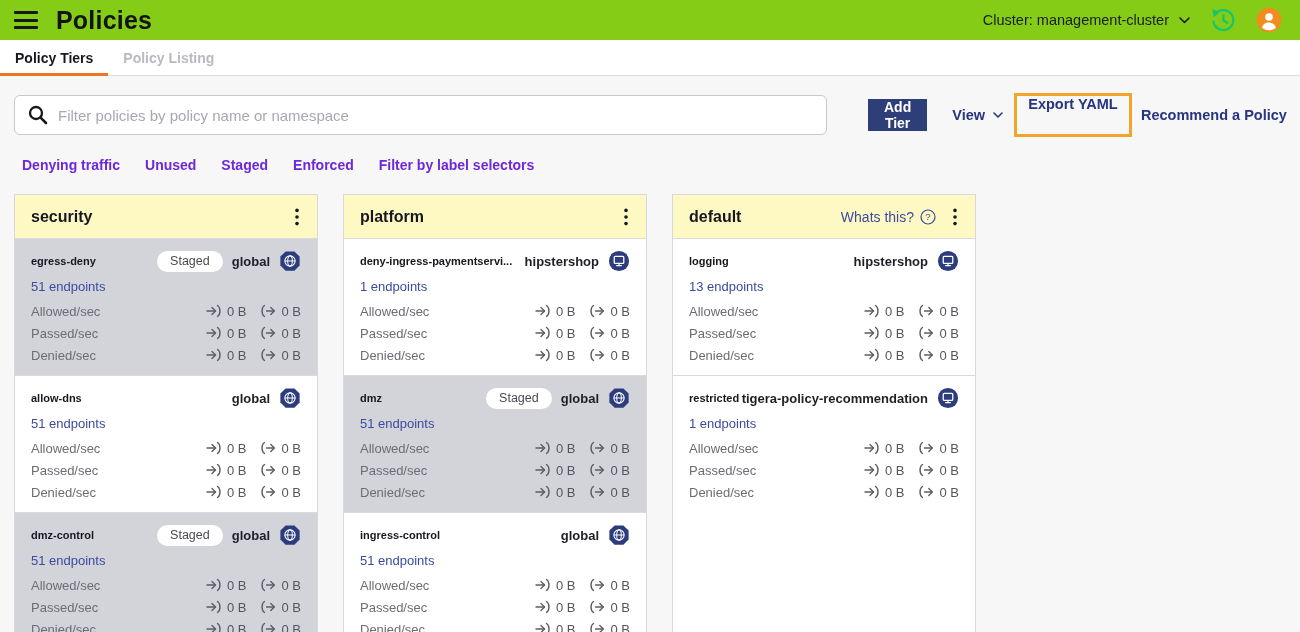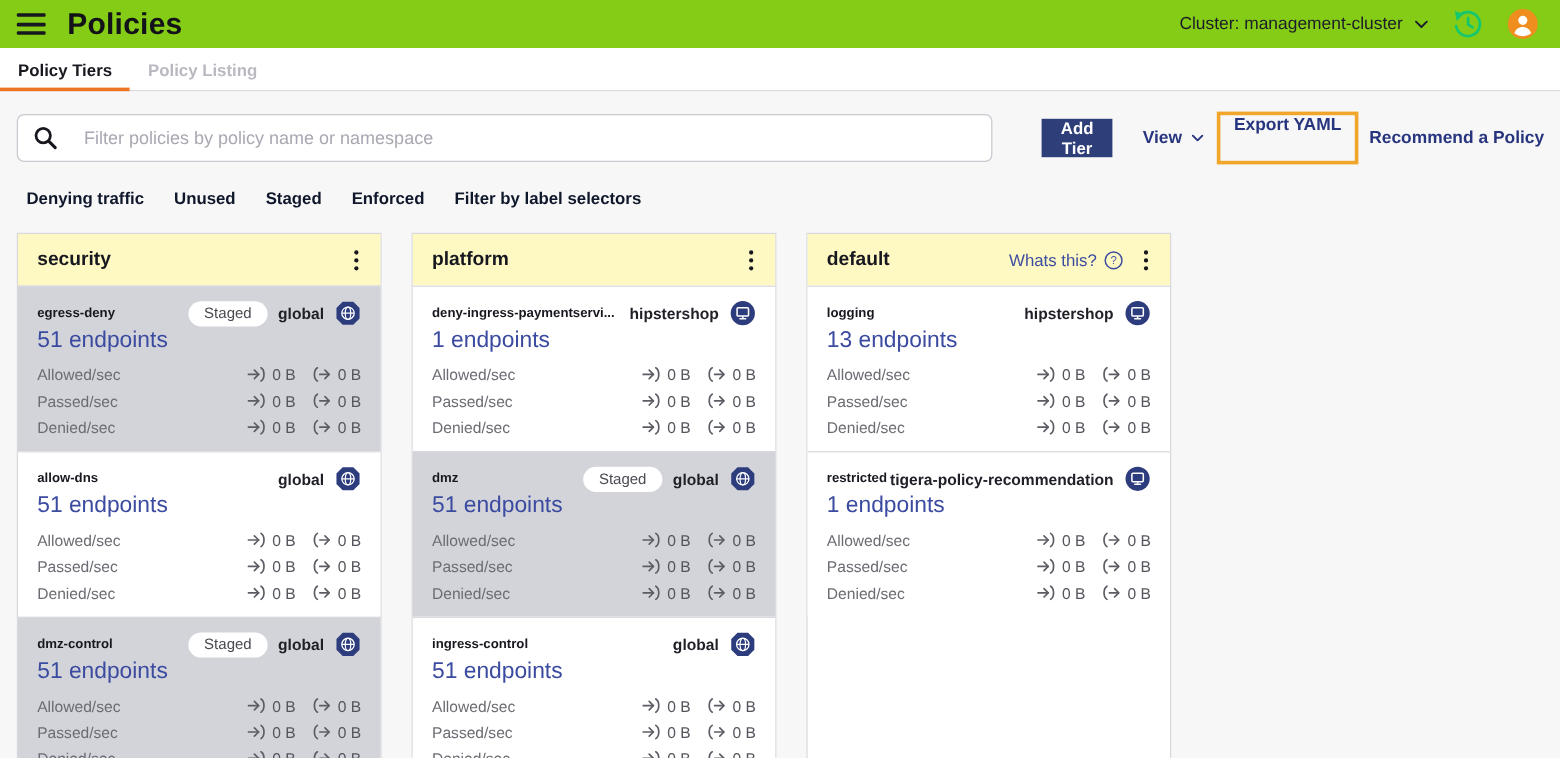--- a/index.html
+++ b/index.html
@@ -19,56 +19,56 @@
   .tabbar { background:#fff; border-bottom:1px solid #dcdce0; display:flex; height:36px; }
   .tab { padding:0 15px; display:flex; align-items:center; font-size:14px; font-weight:700; color:#b9b9c1; cursor:pointer; position:relative; }
   .tab.active { color:#17171f; }
   .tab.active::after { content:""; position:absolute; left:0; right:0; bottom:-1px; height:3px; background:#ee7623; }
 
   
   .content { padding:16px 14px 0 14px; }
 
   .toolbar { display:flex; align-items:center; height:46px; }
   .searchbox { flex:0 0 813px; height:40px; background:#fff; border:1px solid #c8c8cf; border-radius:6px;
-    display:flex; align-items:center; padding:0 12px; gap:21px; }
+    display:flex; align-items:center; padding:0 12px; gap:9px; }
   .searchbox input { border:none; outline:none; flex:1; font-size:15px; color:#33333b;
     font-family:"Liberation Sans", sans-serif; background:transparent; }
   .searchbox input::placeholder { color:#a8a8b2; }
   .btn-primary { margin-left:41px; height:32px; padding:0 16px; background:#2d3e79; color:#fff; border:none;
     border-radius:0; font-size:14px; font-weight:600; font-family:"Liberation Sans", sans-serif; cursor:pointer; }
   .view-btn { margin-left:25px; display:flex; align-items:center; gap:8px; font-size:14.5px; font-weight:600;
     color:#27357e; cursor:pointer; background:none; border:none; font-family:"Liberation Sans", sans-serif; }
   .export-highlight { margin-left:11px; border:3px solid #f2a52b; height:44px; min-width:118px;
     display:flex; align-items:flex-start; justify-content:center; padding:0 14px; }
   .link-btn { font-size:14.5px; font-weight:600; color:#27357e; cursor:pointer; background:none; border:none;
     font-family:"Liberation Sans", sans-serif; white-space:nowrap; }
   .recommend { margin-left:9px; }
 
   .filters { margin-top:19px; display:flex; gap:25px; padding-left:8px; }
-  .filter-link { font-size:14px; font-weight:600; color:#0f172a; cursor:pointer; }
+  .filter-link { font-size:14px; font-weight:600; color:#6d28d9; cursor:pointer; }
 
   
   .board { margin-top:21px; display:flex; gap:25px; align-items:flex-start; }
   .tier { width:304px; background:#fff; border:1px solid #d8d8dd; min-height:447px; }
   .tier-header { height:43px; display:flex; align-items:center; padding:0 11px 0 16px; background:#fef9c3; }
   .tier-title { font-size:16px; font-weight:800; color:#17171f; }
   .tier-header-right { margin-left:auto; display:flex; align-items:center; gap:10px; }
   .help-link { display:flex; align-items:center; gap:6px; font-size:14px; color:#3b4ba0; cursor:pointer; }
   .kebab { width:18px; height:22px; display:flex; align-items:center; justify-content:center; cursor:pointer; }
 
   .policy-card { border-top:1px solid #d9d9de; padding:10px 16px 9px 16px; background:#fff; cursor:pointer; }
   .policy-card.staged { background:#d3d4d9; }
   .card-row1 { display:flex; align-items:center; height:24px; }
   .policy-name { font-size:11px; font-weight:700; color:#17171f; white-space:nowrap; overflow:hidden; }
   .card-row1-right { margin-left:auto; display:flex; align-items:center; gap:9px; }
   .staged-pill { background:#fff; border-radius:11px; height:21px; padding:0 13px; display:flex; align-items:center;
     font-size:12.5px; color:#4a4a52; }
   .scope-label { font-size:13px; font-weight:600; color:#1f1f28; white-space:nowrap; }
   .scope-icon { width:22px; height:22px; flex:0 0 22px; }
-  .endpoints-link { font-size:19px; color:#3b4ba0; margin:0 0 6px; display:inline-block; cursor:pointer; }
+  .endpoints-link { font-size:13px; color:#3b4ba0; margin:6px 0 6px; display:inline-block; cursor:pointer; }
   .metric-row { display:flex; align-items:center; height:22px; font-size:13px; color:#6c6c74; }
   .metric-values { margin-left:auto; display:flex; gap:14px; }
   .mv { display:flex; align-items:center; gap:5px; color:#55555d; }
   .mv svg { display:block; }
 </style>
 </head>
 <body>
 
 <div class="topbar">
   <div class="hamburger">

